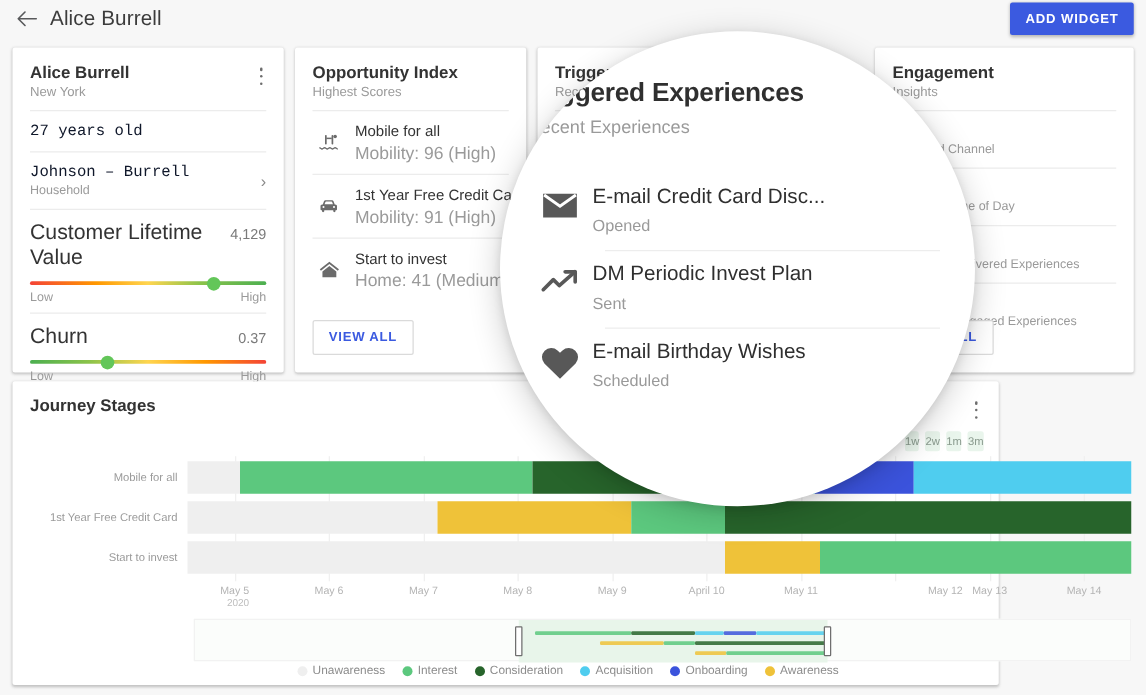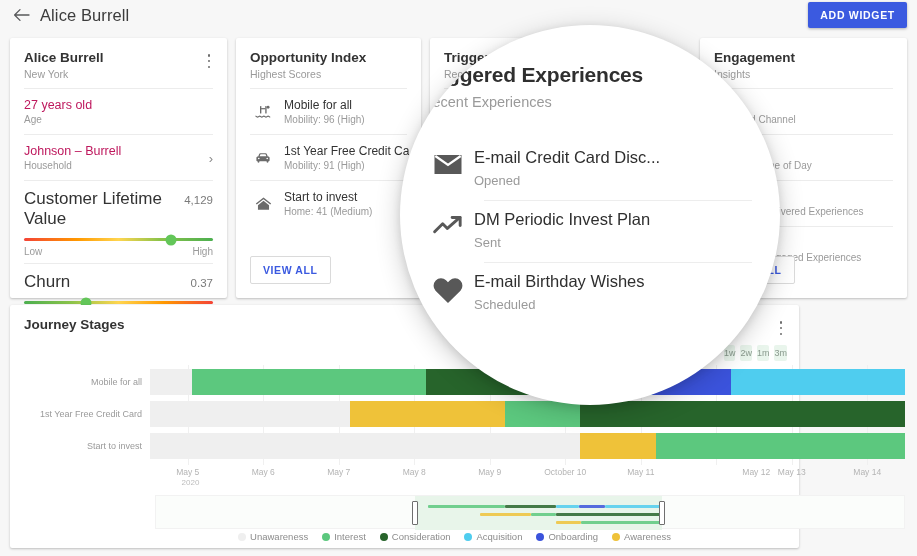--- a/index.html
+++ b/index.html
@@ -49,21 +49,21 @@
   .card-sub { font-size: 10.5px; color: #9a9a9a; margin-top: 3px; }
   .kebab {
     position: absolute; right: 10px; top: 14px; width: 16px; height: 18px;
     display: flex; flex-direction: column; align-items: center;
     justify-content: space-between; padding: 2px 0; cursor: pointer;
   }
   .kebab i { display: block; width: 2.5px; height: 2.5px; border-radius: 50%; background: #6d6d6d; }
 
   .row-div { height: 1px; background: #ececec; margin: 0 14px; }
   .info-row { padding: 9px 14px; position: relative; }
-  .info-val { font-size: 12.5px; color: #be185d; }
+  .info-val { font-size: 12.5px; color: #0f172a; font-family: Liberation Mono, monospace; }
   .info-lbl { font-size: 10px; color: #9a9a9a; margin-top: 2px; }
   .chev { position: absolute; right: 14px; top: 50%; transform: translateY(-50%);
           color: #8a8a8a; font-size: 13px; }
 
   
   .meter-row { padding: 8px 14px 6px 14px; }
   .meter-top { display: flex; justify-content: space-between; align-items: baseline; }
   .meter-name { font-size: 17px; color: #333; }
   .meter-num { font-size: 11.5px; color: #7a7a7a; }
   .meter-bar { position: relative; height: 3px; border-radius: 2px; margin: 9px 0 5px 0; }
@@ -74,21 +74,21 @@
     background: #63c659; transform: translate(-50%,-50%); cursor: pointer;
   }
   .meter-ends { display: flex; justify-content: space-between; font-size: 10px; color: #9a9a9a; }
 
   
   .ico-row { display: flex; align-items: center; padding: 9px 12px; }
   .ico-box { width: 30px; height: 26px; display:flex; align-items:center; justify-content:center;
              color:#6b6b6b; flex: none; }
   .ico-txt { margin-left: 6px; overflow: hidden; }
   .ico-t1 { font-size: 12px; color: #333; white-space: nowrap; }
-  .ico-t2 { font-size: 10px; color: #9a9a9a; margin-top: 2px; white-space: nowrap; }
+  .ico-t2 { font-size: 14px; color: #9a9a9a; margin-top: 2px; white-space: nowrap; }
 
   .viewall {
     position: absolute; left: 14px; bottom: 14px;
     border: 1px solid #dadada; background: #fff; color: #3b5ae0;
     font-family: "Liberation Sans", sans-serif;
     font-size: 10.5px; font-weight: bold; letter-spacing: .6px;
     padding: 7px 12px; border-radius: 2px; cursor: pointer;
   }
 
   
@@ -183,21 +183,20 @@
         <div class="card-sub">New York</div>
         <div class="kebab">
             <i></i>
             <i></i>
             <i></i>
           </div>
       </div>
       <div class="row-div"></div>
       <div class="info-row">
         <div class="info-val">27 years old</div>
-        <div class="info-lbl">Age</div>
       </div>
       <div class="row-div"></div>
       <div class="info-row">
         <div class="info-val">Johnson – Burrell</div>
         <div class="info-lbl">Household</div>
         <div class="chev">›</div>
       </div>
       <div class="row-div"></div>
 
       <div class="meter-row">
@@ -447,21 +446,21 @@
             <div class="seg" style="left: 57%; width: 10%; background: rgb(239, 194, 57);"></div>
             <div class="seg" style="left: 67%; width: 33%; background: rgb(92, 200, 126);"></div>
           </div>
         </div>
       <div class="xaxis" id="xaxis">
           <div class="xtick" style="left: 5%;">May 5<small>2020</small></div>
           <div class="xtick" style="left: 15%;">May 6</div>
           <div class="xtick" style="left: 25%;">May 7</div>
           <div class="xtick" style="left: 35%;">May 8</div>
           <div class="xtick" style="left: 45%;">May 9</div>
-          <div class="xtick" style="left: 55%;">October 10</div>
+          <div class="xtick" style="left: 55%;">April 10</div>
           <div class="xtick" style="left: 65%;">May 11</div>
           <div class="xtick" style="left: 75%; margin-left: 40px;">May 12</div>
           <div class="xtick" style="left: 85%;">May 13</div>
           <div class="xtick" style="left: 95%;">May 14</div>
         </div>
     </div>
 
     <div class="minimap">
       <div class="mini-win" id="mini-win" style="left: 258.75px; width: 247.5px;"></div>
       <div id="mini-segs">

